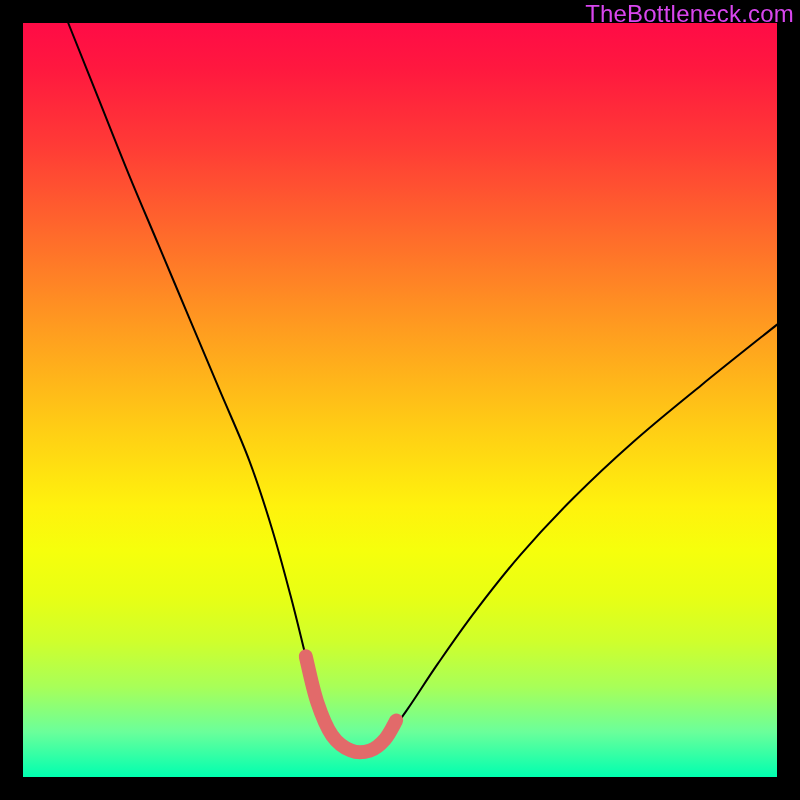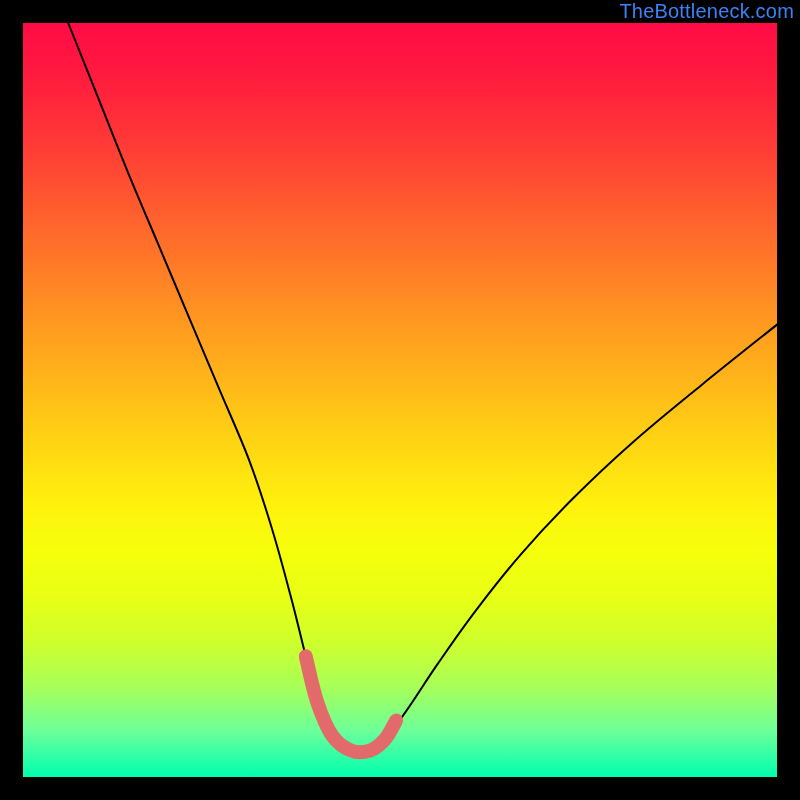--- a/index.html
+++ b/index.html
@@ -39,23 +39,23 @@
     top: 0;
     width: 754px;
     height: 754px;
     overflow: visible;
   }
   .watermark {
     position: absolute;
     top: 0px;
     right: 6px;
     font-family: Arial, Helvetica, sans-serif;
-    font-size: 20px;
+    font-size: 24px;
     font-weight: 500;
-    color: #3b82f6;
+    color: #d946ef;
     letter-spacing: 0.2px;
     user-select: none;
   }
 </style>
 </head>
 <body>
 
 <div class="stage">
 
   <div class="plot-area">

